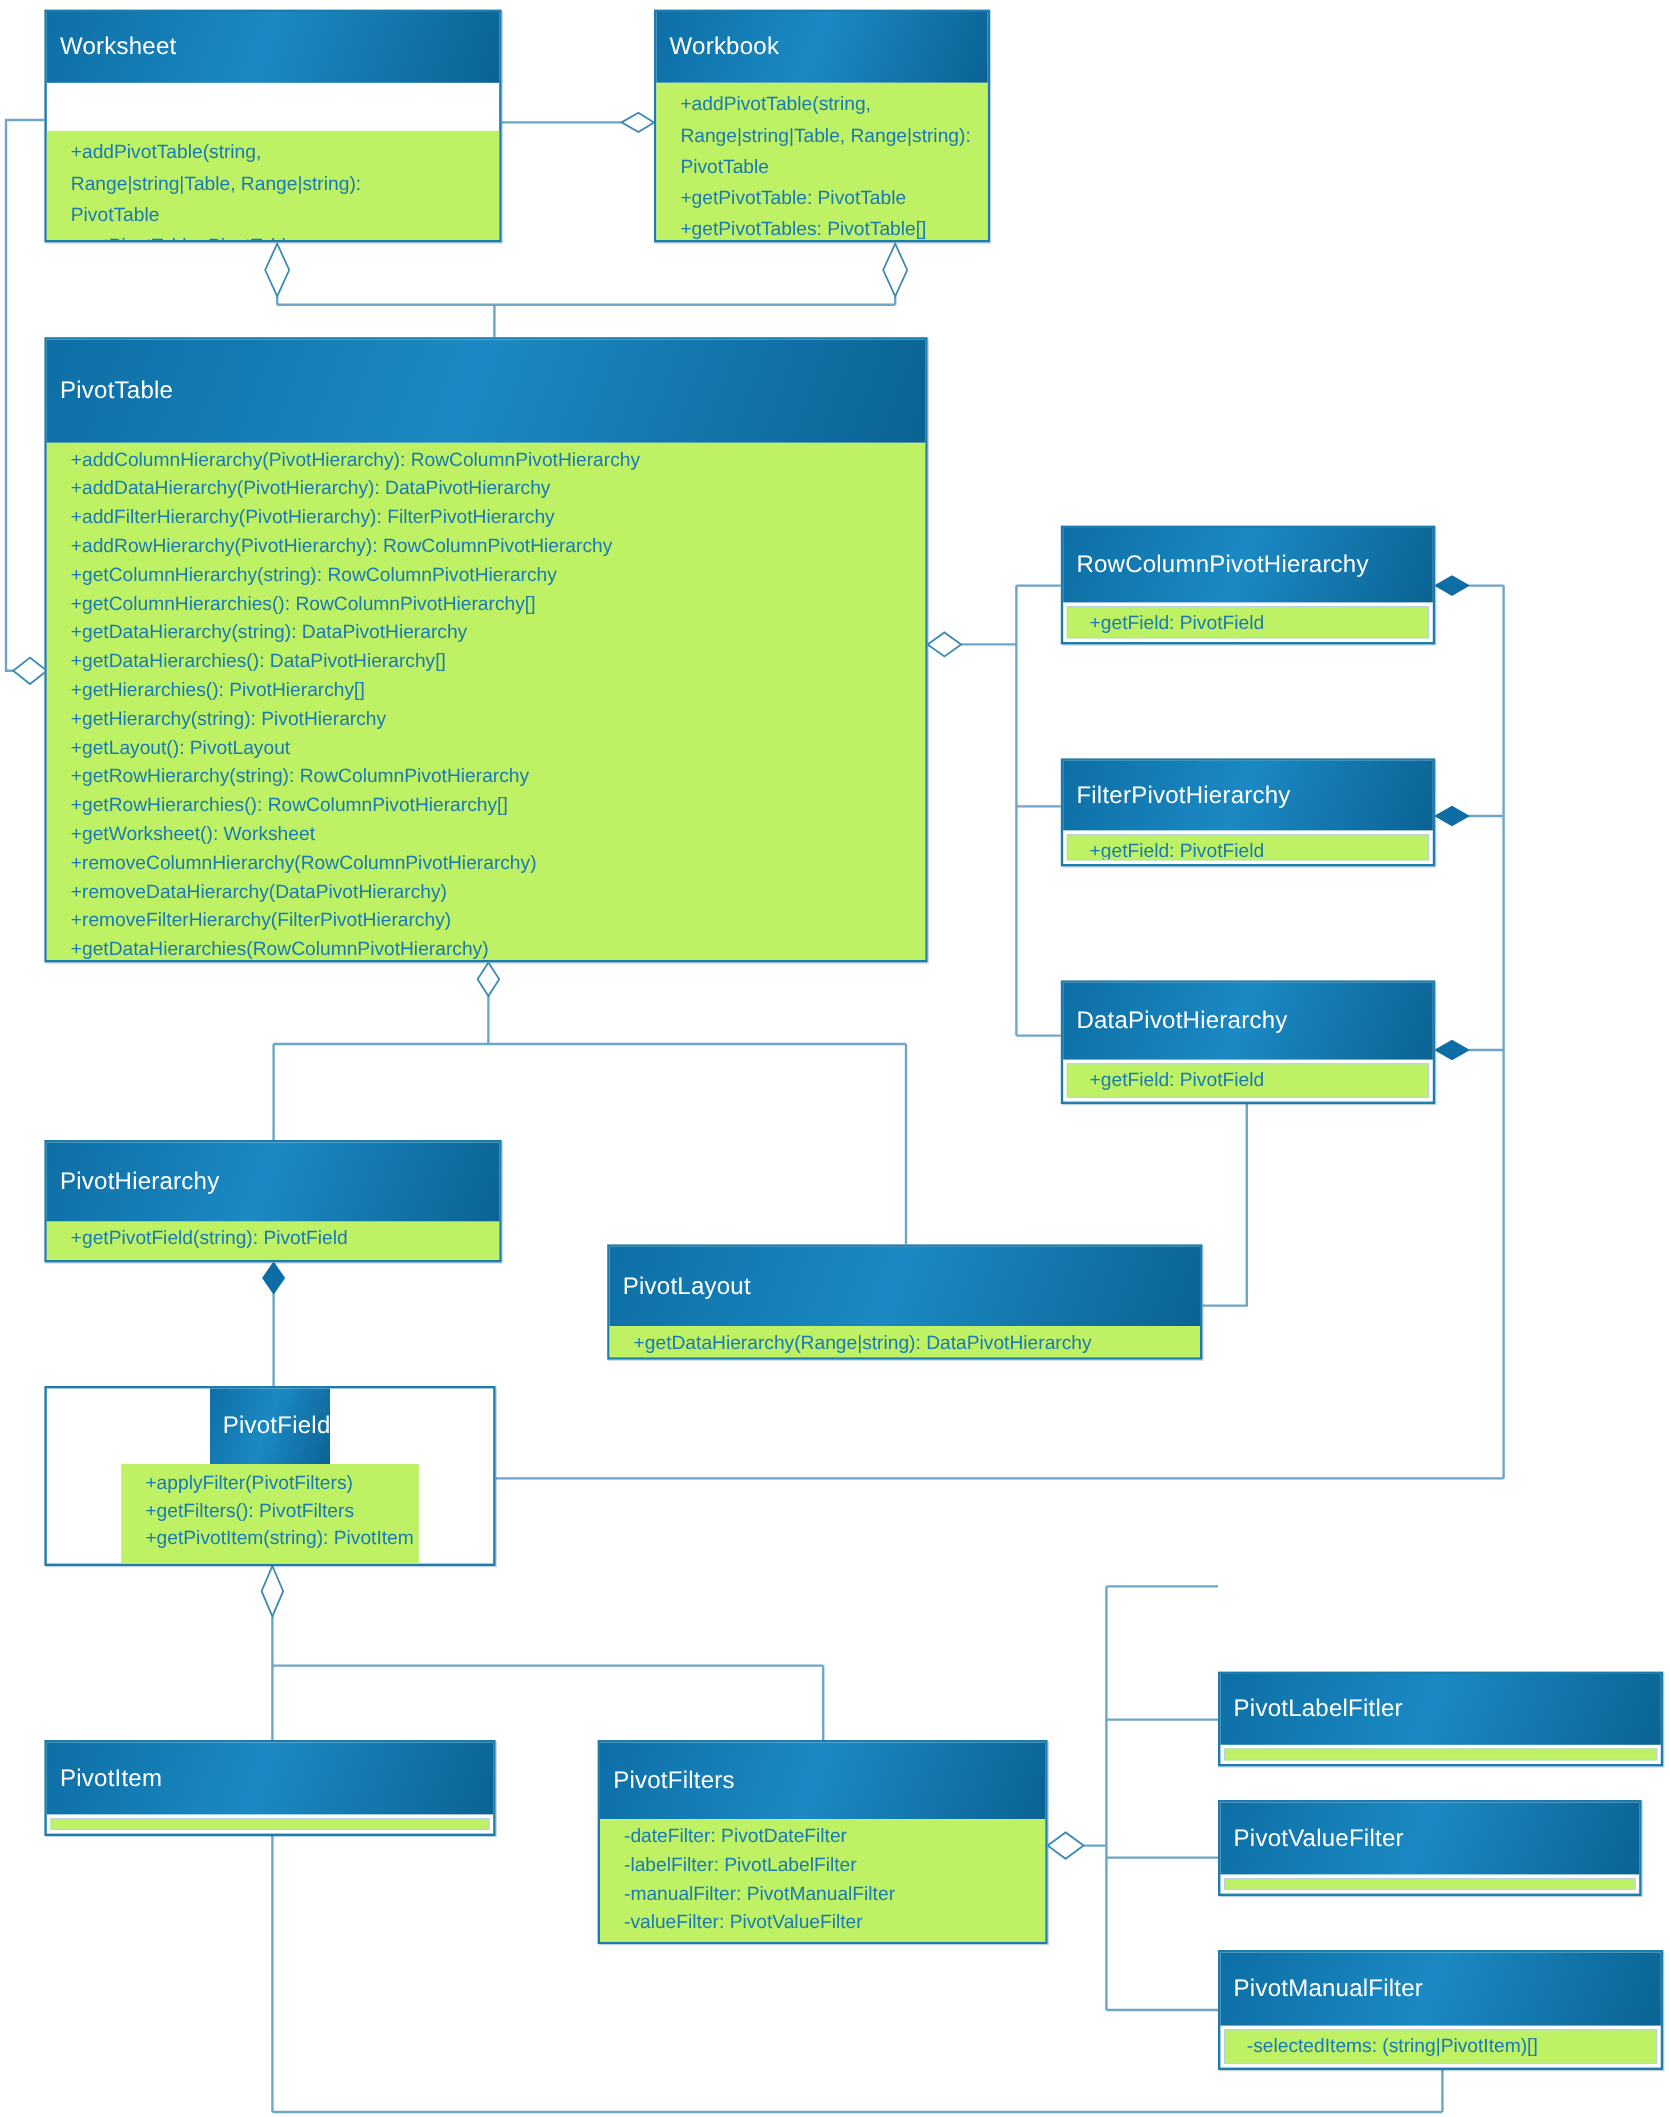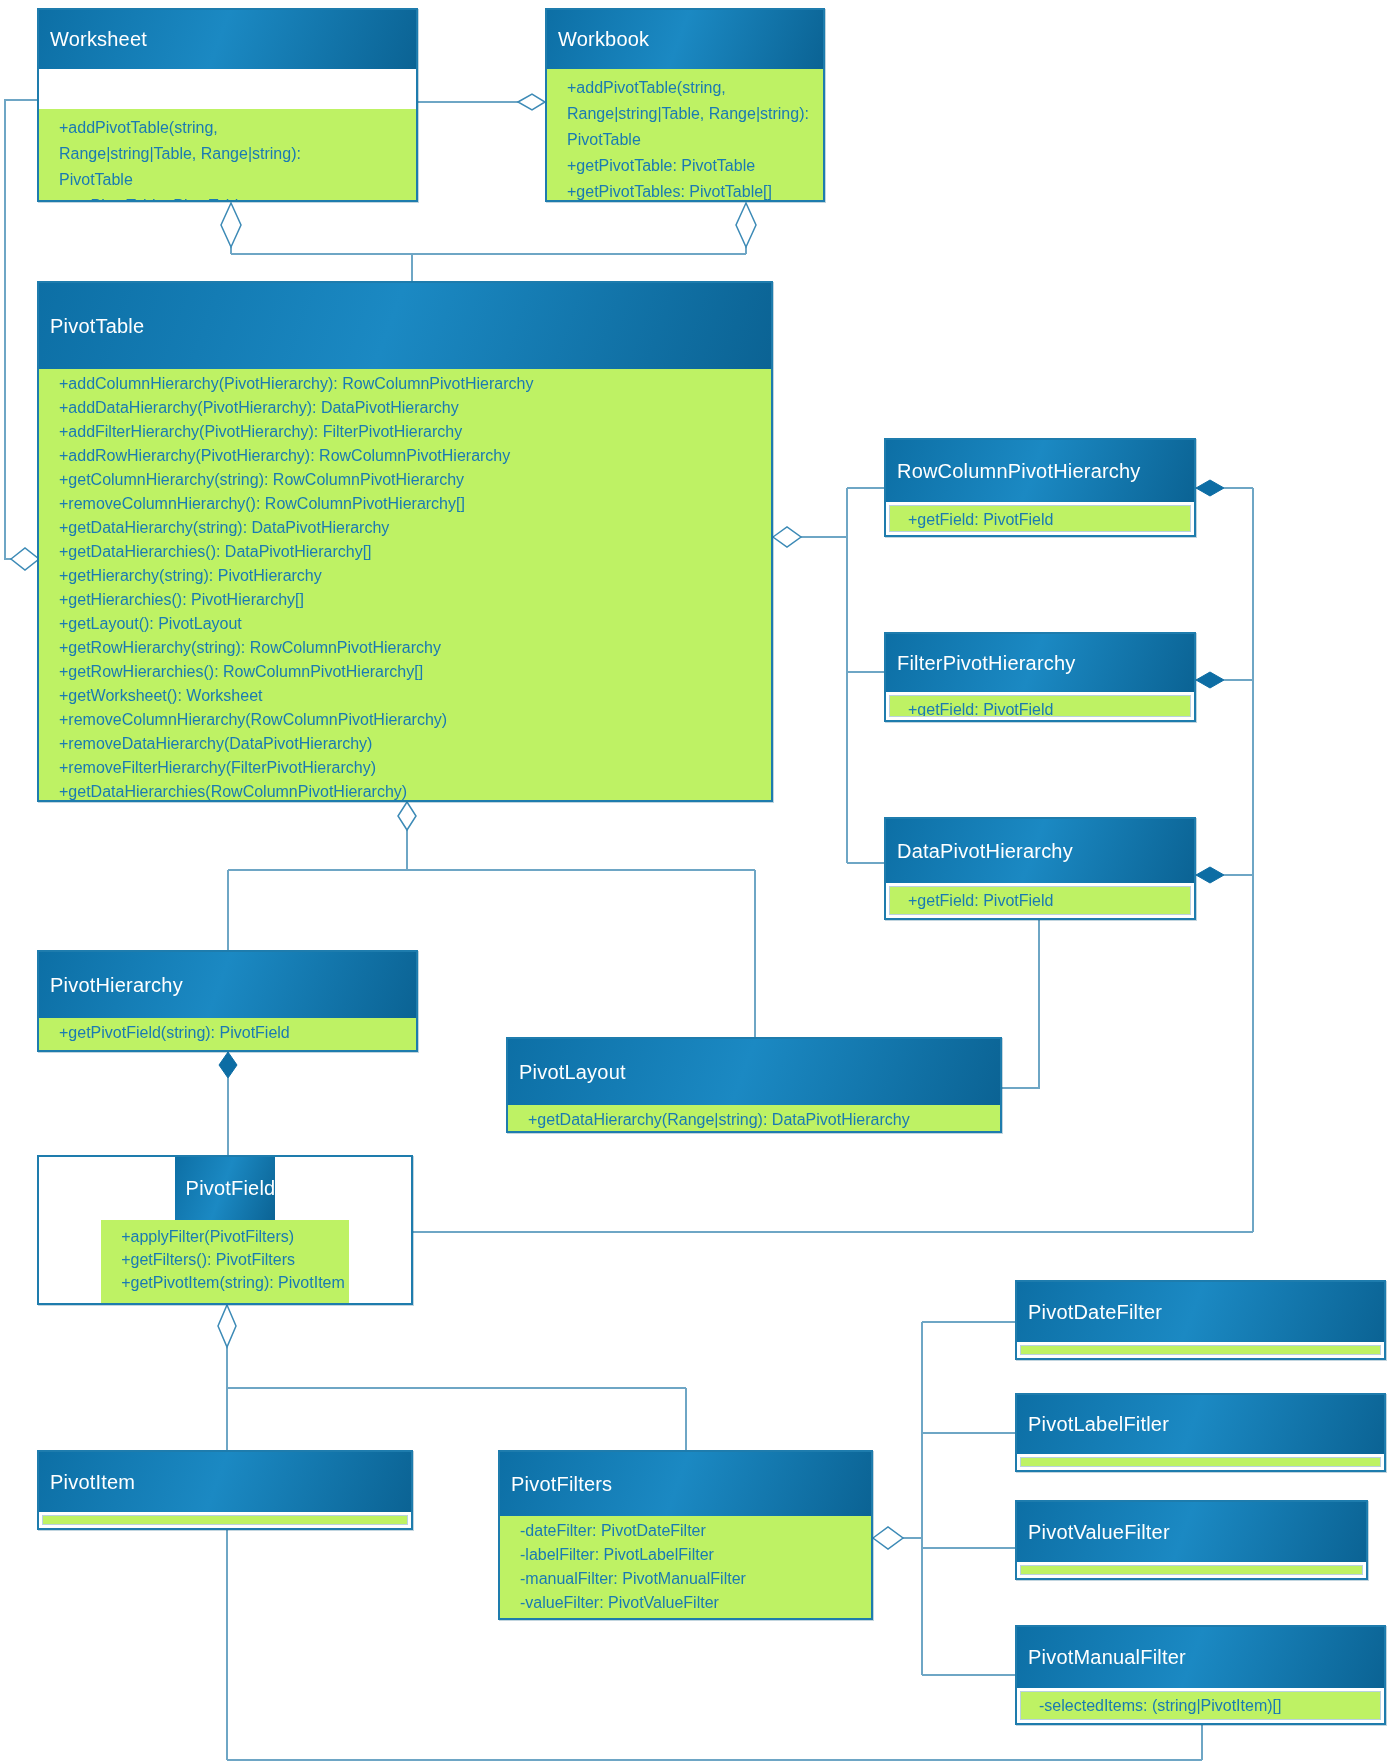--- a/index.html
+++ b/index.html
@@ -85,25 +85,25 @@
   <div class="uml-box" style="left:37px;top:281px;width:736px;height:521px;">
     <div class="uml-header" style="height:86px">
       <span>PivotTable</span>
     </div>
     <div class="uml-body lh24">
         <div class="member-line">+addColumnHierarchy(PivotHierarchy): RowColumnPivotHierarchy</div>
         <div class="member-line">+addDataHierarchy(PivotHierarchy): DataPivotHierarchy</div>
         <div class="member-line">+addFilterHierarchy(PivotHierarchy): FilterPivotHierarchy</div>
         <div class="member-line">+addRowHierarchy(PivotHierarchy): RowColumnPivotHierarchy</div>
         <div class="member-line">+getColumnHierarchy(string): RowColumnPivotHierarchy</div>
-        <div class="member-line">+removeColumnHierarchy(): RowColumnPivotHierarchy[]</div>
+        <div class="member-line">+getColumnHierarchies(): RowColumnPivotHierarchy[]</div>
         <div class="member-line">+getDataHierarchy(string): DataPivotHierarchy</div>
         <div class="member-line">+getDataHierarchies(): DataPivotHierarchy[]</div>
+        <div class="member-line">+getHierarchies(): PivotHierarchy[]</div>
         <div class="member-line">+getHierarchy(string): PivotHierarchy</div>
-        <div class="member-line">+getHierarchies(): PivotHierarchy[]</div>
         <div class="member-line">+getLayout(): PivotLayout</div>
         <div class="member-line">+getRowHierarchy(string): RowColumnPivotHierarchy</div>
         <div class="member-line">+getRowHierarchies(): RowColumnPivotHierarchy[]</div>
         <div class="member-line">+getWorksheet(): Worksheet</div>
         <div class="member-line">+removeColumnHierarchy(RowColumnPivotHierarchy)</div>
         <div class="member-line">+removeDataHierarchy(DataPivotHierarchy)</div>
         <div class="member-line">+removeFilterHierarchy(FilterPivotHierarchy)</div>
         <div class="member-line">+getDataHierarchies(RowColumnPivotHierarchy)</div>
       </div>
   </div>
@@ -176,26 +176,20 @@
       <span>PivotFilters</span>
     </div>
     <div class="uml-body lh24">
         <div class="member-line">-dateFilter: PivotDateFilter</div>
         <div class="member-line">-labelFilter: PivotLabelFilter</div>
         <div class="member-line">-manualFilter: PivotManualFilter</div>
         <div class="member-line">-valueFilter: PivotValueFilter</div>
       </div>
   </div>
 
-  <div class="uml-box" style="left:1015px;top:1280px;width:371px;height:80px;">
-    <div class="uml-header" style="height:60px">
-      <span>PivotDateFilter</span>
-    </div>
-    <div class="uml-body inset empty"></div>
-  </div>
 
   <div class="uml-box" style="left:1015px;top:1393px;width:371px;height:79px;">
     <div class="uml-header" style="height:59px">
       <span>PivotLabelFitler</span>
     </div>
     <div class="uml-body inset empty"></div>
   </div>
 
   <div class="uml-box" style="left:1015px;top:1500px;width:353px;height:80px;">
     <div class="uml-header" style="height:60px">

